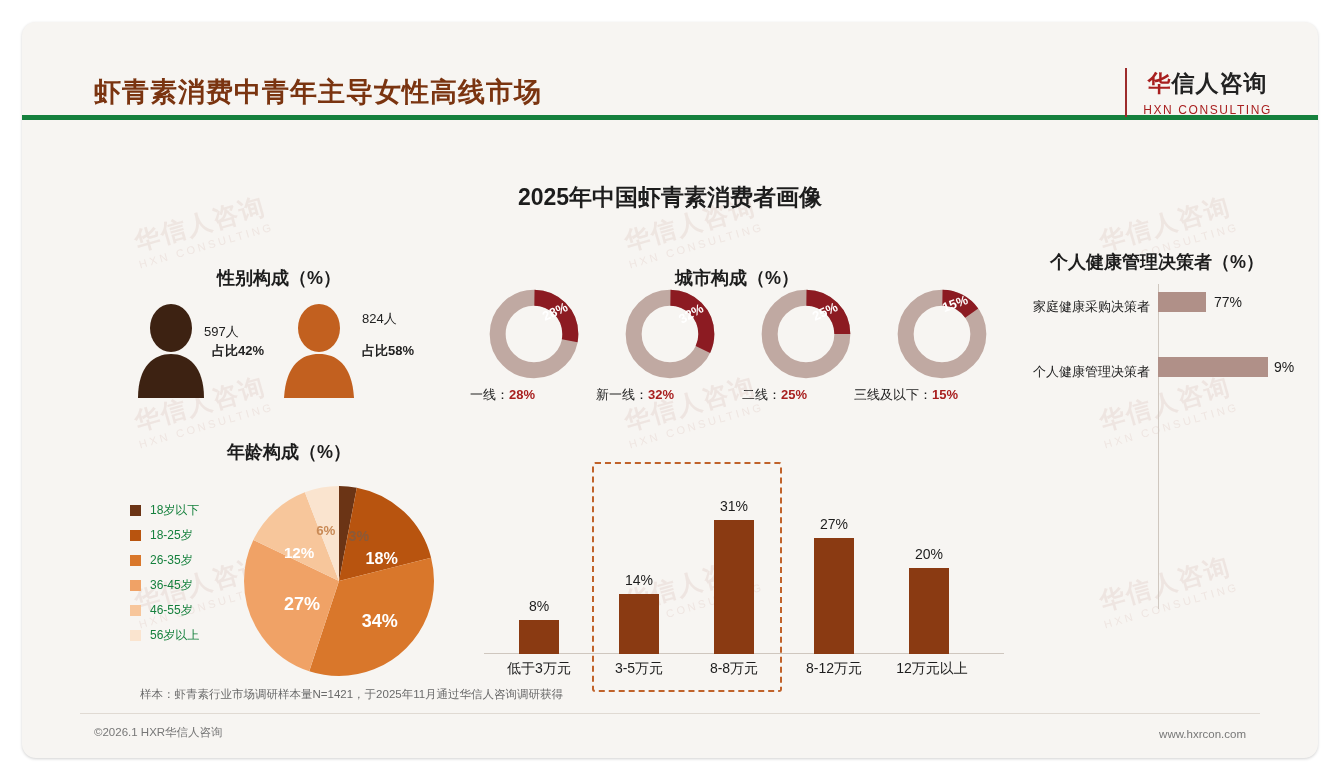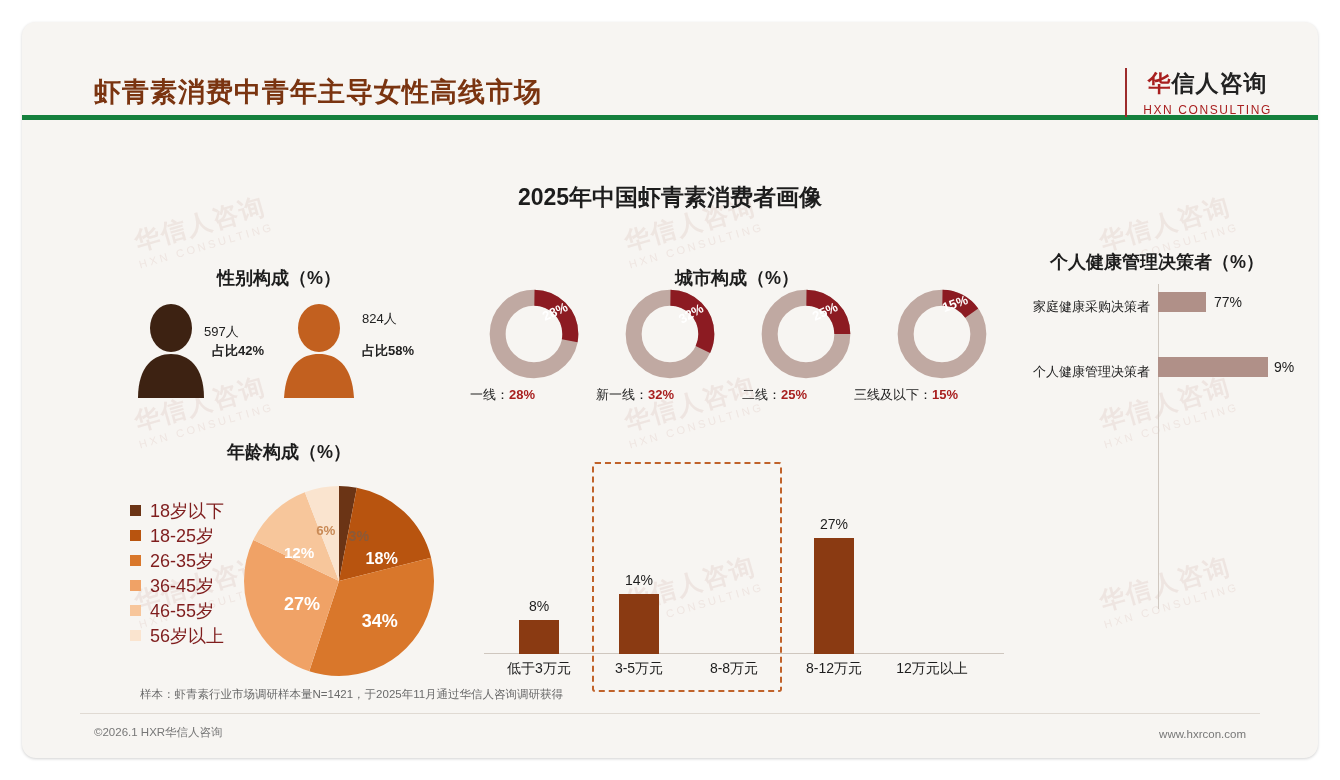--- a/index.html
+++ b/index.html
@@ -77,21 +77,21 @@
   .donut { position: absolute; top: 0; width: 96px; }
   .donut-lab {
     position: absolute; top: 100px; width: 150px;
     font-size: 13px; color: #1d1d1d; white-space: nowrap;
   }
   .donut-lab b { color: #a81f1f; }
 
   
   #age-block { position: absolute; left: 92px; top: 418px; width: 350px; }
   .legend { position: absolute; left: 16px; top: 58px; }
-  .legend-item { display: flex; align-items: center; height: 25px; font-size: 18px; color: #7f1d1d; }
+  .legend-item { display: flex; align-items: center; height: 25px; font-size: 12px; color: #15803d; }
   .legend-sw { width: 11px; height: 11px; margin-right: 9px; }
   .pie-wrap { position: absolute; left: 130px; top: 46px; }
 
   
   #income-block { position: absolute; left: 462px; top: 432px; width: 520px; }
   .bars { position: relative; height: 190px; margin-top: 34px; }
   .bar-col { position: absolute; bottom: 0; width: 90px; text-align: center; }
   .bar-val { font-size: 14px; color: #1d1d1d; margin-bottom: 6px; }
   .bar { margin: 0 auto; background: #8a3a12; width: 40px; }
   .bar-axis { position: absolute; left: 0; bottom: 24px; width: 100%; height: 1px; background: #cfc7bf; }
@@ -307,23 +307,31 @@
       <div class="dashed-box" style="left:108px; top:-26px; bottom:-14px; width:190px;"></div>
 
       <div class="bar-col" style="left:10px; bottom:24px;">
         <div class="bar-val">8%</div>
         <div class="bar" style="height:34px;"></div>
       </div>
       <div class="bar-col" style="left:110px; bottom:24px;">
         <div class="bar-val">14%</div>
         <div class="bar" style="height:60px;"></div>
       </div>
+      <div class="bar-col" style="left:205px; bottom:24px;">
+        <div class="bar-val">31%</div>
+        <div class="bar" style="height:134px;"></div>
+      </div>
       <div class="bar-col" style="left:305px; bottom:24px;">
         <div class="bar-val">27%</div>
         <div class="bar" style="height:116px;"></div>
+      </div>
+      <div class="bar-col" style="left:400px; bottom:24px;">
+        <div class="bar-val">20%</div>
+        <div class="bar" style="height:86px;"></div>
       </div>
 
       <div class="bar-cat" style="left:5px;">低于3万元</div>
       <div class="bar-cat" style="left:105px;">3-5万元</div>
       <div class="bar-cat" style="left:200px;">8-8万元</div>
       <div class="bar-cat" style="left:300px;">8-12万元</div>
       <div class="bar-cat" style="left:392px; width:112px;">12万元以上</div>
     </div>
   </div>
 

